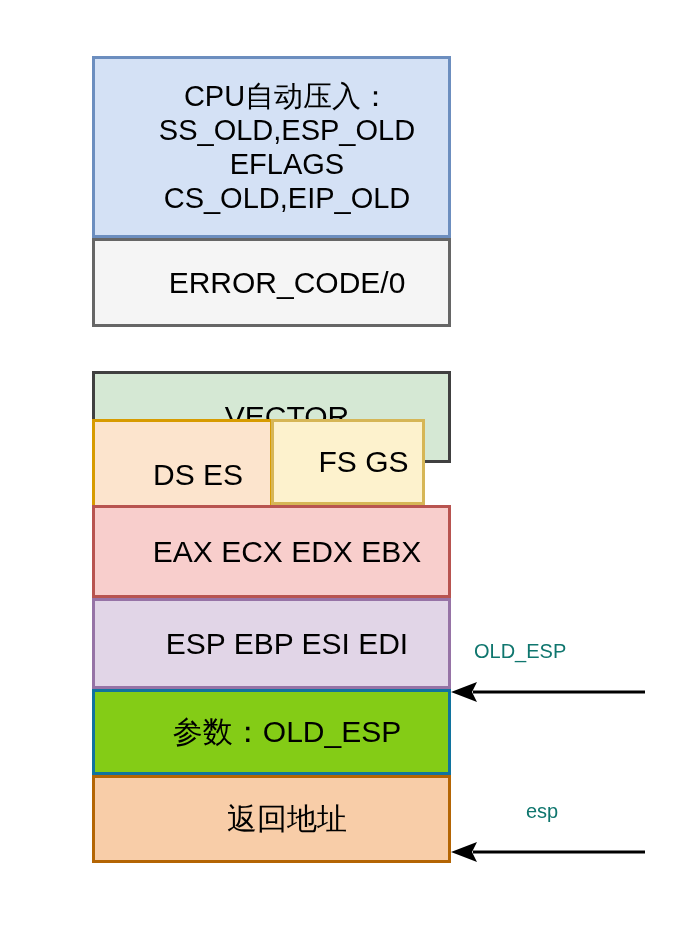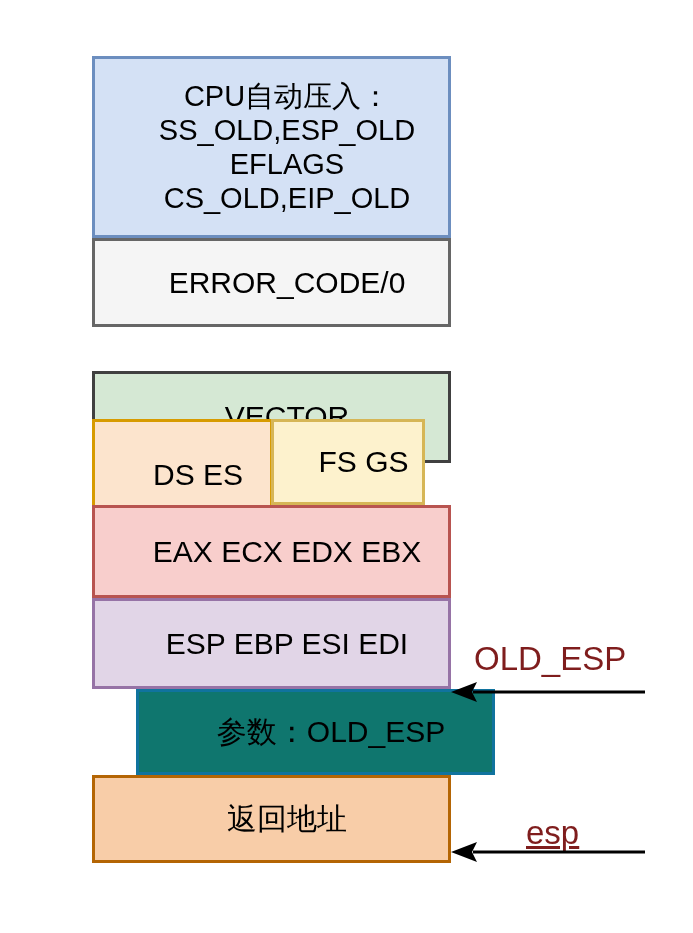--- a/index.html
+++ b/index.html
@@ -43,43 +43,43 @@
                    background: #d5e8d4; border: 3px solid #404040; margin-top: 44px; }
   .slot-dses     { left: 92px;  top: 419px; width: 181px; height: 112px;
                    background: #fce4cd; border: 3px solid #d79b00; }
   .slot-fsgs     { left: 271px; top: 419px; width: 154px; height: 86px;
                    background: #fdf2cd; border: 3px solid #d6b656; }
   .slot-general  { left: 92px;  top: 505px; width: 359px; height: 93px;
                    background: #f8cecc; border: 3px solid #b85450; }
   .slot-pointer  { left: 92px;  top: 598px; width: 359px; height: 91px;
                    background: #e1d5e7; border: 3px solid #9673a6; }
   .slot-param    { left: 92px;  top: 689px; width: 359px; height: 86px;
-                   background: #0f766e; border: 3px solid #10739e; margin-left: 44px; }
+                   background: #84cc16; border: 3px solid #10739e; }
   .slot-return   { left: 92px;  top: 775px; width: 359px; height: 88px;
                    background: #f8cda8; border: 3px solid #b46504; }
 
   .cpu-text { font-size: 29px; }
 
   
   .pointer-group { position: absolute; }
   .pointer-label {
     position: absolute;
-    font-size: 33px;
-    color: #7f1d1d;
+    font-size: 20px;
+    color: #0f766e;
     white-space: nowrap;
   }
   .pointer-arrow {
     position: absolute;
     overflow: visible;
   }
   #pointer-old-esp { left: 451px; top: 640px; }
   #pointer-old-esp .pointer-label { left: 23px; top: 0px; }
   #pointer-old-esp .pointer-arrow { left: 0px; top: 42px; }
   #pointer-esp { left: 451px; top: 800px; }
-  #pointer-esp .pointer-label { left: 75px; top: 14px; text-decoration: underline; }
+  #pointer-esp .pointer-label { left: 75px; top: 0px; }
   #pointer-esp .pointer-arrow { left: 0px; top: 42px; }
 </style>
 </head>
 <body>
 
 <div id="stack-diagram">
 
   <div class="frame-box slot-cpu cpu-text">CPU自动压入：
 SS_OLD,ESP_OLD
 EFLAGS

